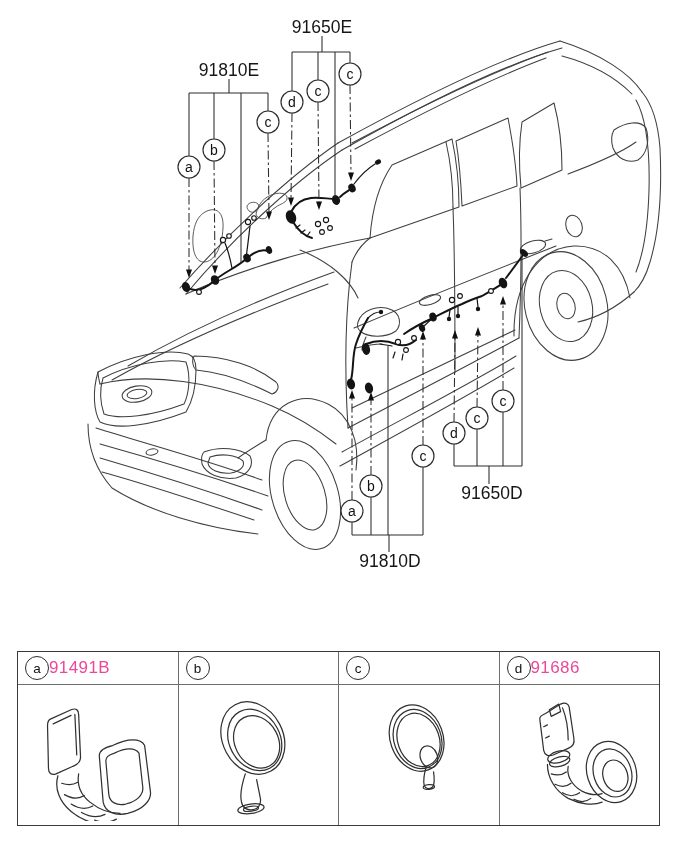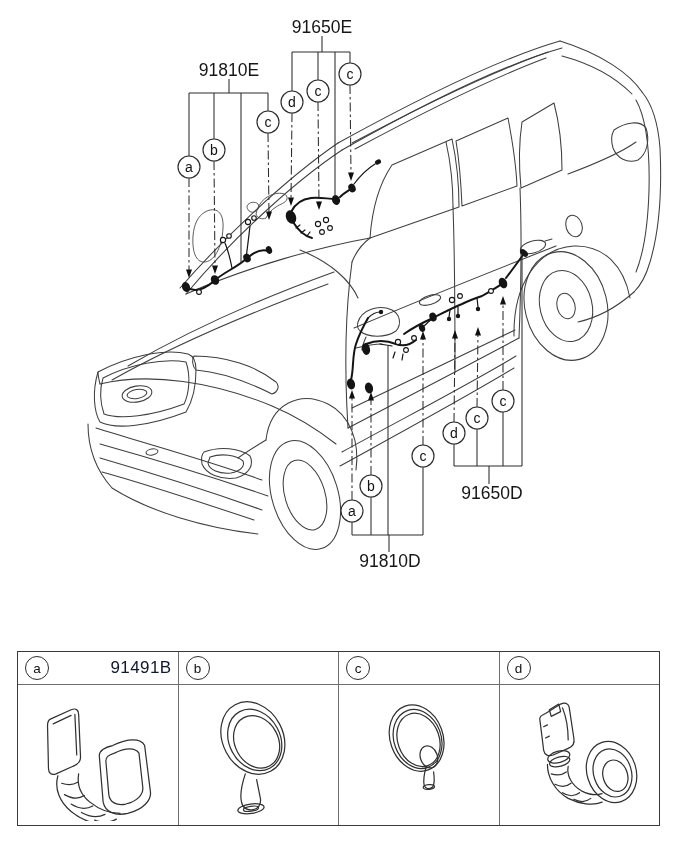--- a/index.html
+++ b/index.html
@@ -24,21 +24,21 @@
   
   .legend{position:absolute;left:17px;top:651px;width:643px;height:175px;
           border:1.6px solid #3a3a3a;box-sizing:border-box;display:flex;background:#fff;}
   .cell{flex:1 1 0;display:flex;flex-direction:column;border-right:1.2px solid #6e6e6e;min-width:0;}
   .cell:last-child{border-right:none;}
   .cell-head{height:33px;flex:0 0 33px;border-bottom:1.2px solid #6e6e6e;
              display:flex;align-items:center;padding-left:7px;box-sizing:border-box;}
   .badge{width:22px;height:22px;border:1.2px solid #2e2e2e;border-radius:50%;
          display:flex;align-items:center;justify-content:center;
          font-size:13.5px;color:#111;flex:0 0 22px;background:#fff;}
-  .pn{flex:1;text-align:right;font-size:17px;color:#0f172a;letter-spacing:.4px;padding-right:6px;}
+  .pn{flex:1;text-align:left;font-size:17px;color:#ec4899;letter-spacing:.4px;padding-right:6px;}
   .cell-art{flex:1;display:flex;align-items:center;justify-content:center;}
   .art{stroke:#303030;stroke-width:1.3;fill:none;stroke-linecap:round;stroke-linejoin:round;}
 </style>
 </head>
 <body>
 
 <div class="page">
 
 <svg width="676" height="848" viewBox="0 0 676 848">
 
@@ -321,20 +321,21 @@
         <ellipse class="art" cx="91" cy="104" rx="6" ry="2.5" transform="rotate(-5 91 104)"></ellipse>
       </svg>
     </div>
   </div>
 
   <div class="cell">
     <div class="cell-head">
       <span class="badge">
             <span>d</span>
           </span>
+      <span class="pn">91686</span>
     </div>
     <div class="cell-art">
       <svg width="155" height="132" viewBox="0 0 160 140">
         <path class="art" d="M44 26 L60 16 C64 14 68 15 69 19 L74 52 C75 57 73 61 68 63 L52 70 C47 72 43 70 42 65 L38 33 C37 29 40 28 44 26 Z"></path>
         <path class="art" d="M48 22 L58 16 L60 24 L50 29 Z M42 40 L46 38 M44 52 L48 50"></path>
         <path class="art" d="M62 20 C66 30 68 42 68 54"></path>
         <ellipse class="art" cx="58" cy="72" rx="12" ry="6" transform="rotate(-15 58 72)"></ellipse>
         <ellipse class="art" cx="59" cy="77" rx="11" ry="5" transform="rotate(-15 59 77)"></ellipse>
         <path class="art" d="M46 80 C46 94 54 108 68 116 C80 122 94 124 104 120"></path>
         <path class="art" d="M68 82 C66 92 72 102 82 108 C90 112 98 113 104 111"></path>

